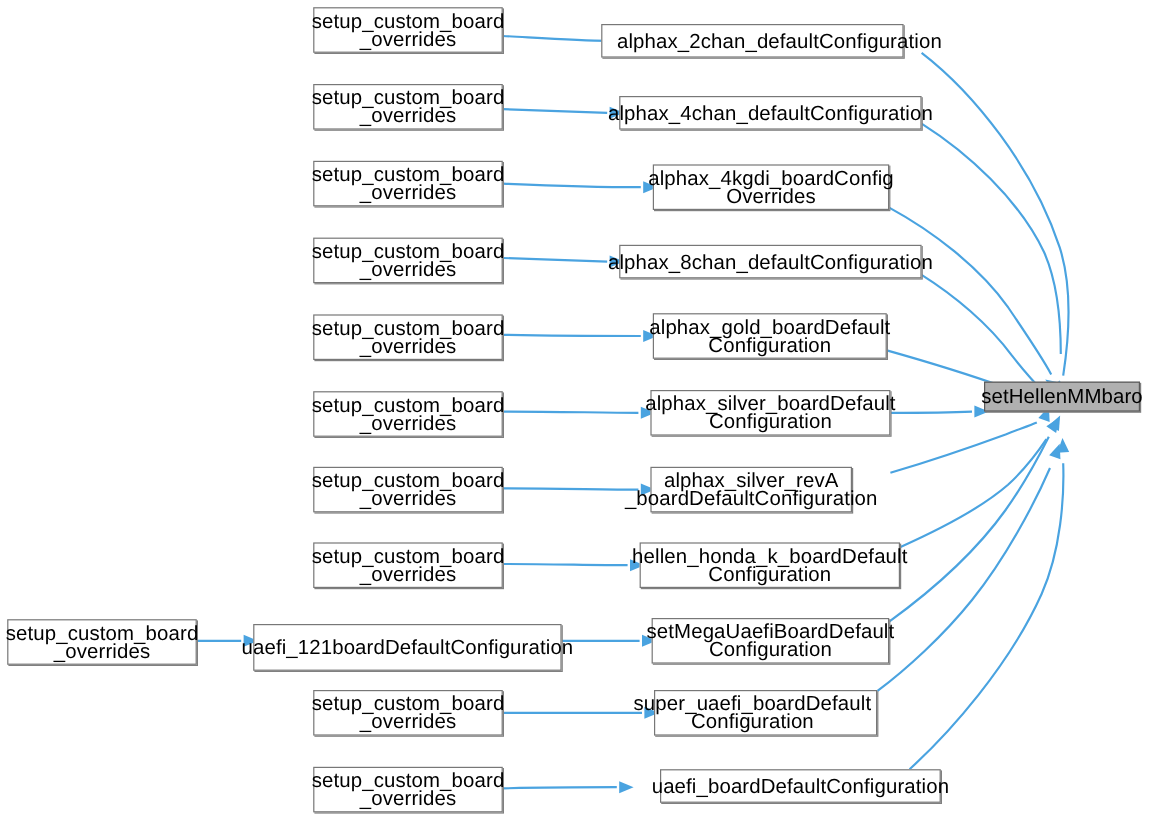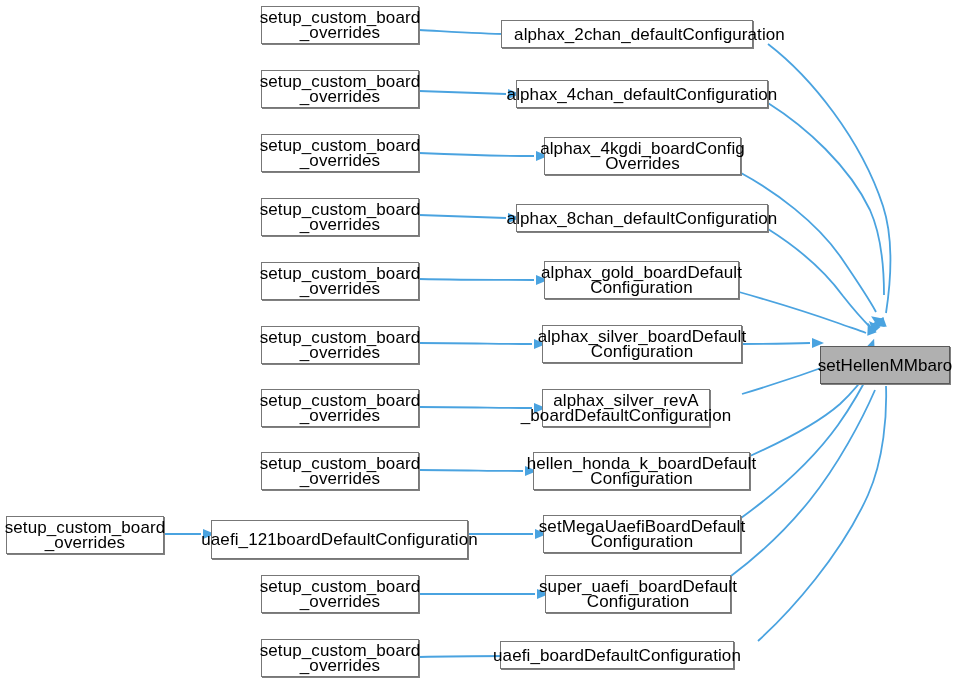--- a/index.html
+++ b/index.html
@@ -135,19 +135,19 @@
       <div class="node" style="left: 544px; top: 261px; width: 195px; height: 38px;"><span class="node-label">alphax_gold_boardDefault
 Configuration</span></div>
       <div class="node" style="left: 542px; top: 325px; width: 200px; height: 38px;"><span class="node-label">alphax_silver_boardDefault
 Configuration</span></div>
       <div class="node" style="left: 542px; top: 389px; width: 168px; height: 38px;"><span class="node-label">alphax_silver_revA
 _boardDefaultConfiguration</span></div>
       <div class="node" style="left: 533px; top: 452px; width: 217px; height: 38px;"><span class="node-label">hellen_honda_k_boardDefault
 Configuration</span></div>
       <div class="node" style="left: 543px; top: 515px; width: 198px; height: 38px;"><span class="node-label">setMegaUaefiBoardDefault
 Configuration</span></div>
-      <div class="node" style="left: 545px; top: 575px; width: 186px; height: 38px;"><span class="node-label">super_uaefi_boardDefault
+      <div class="node" style="left: 545px; top: 575px; width: 186px; height: 38px; justify-content: flex-end;"><span class="node-label">super_uaefi_boardDefault
 Configuration</span></div>
-      <div class="node" style="left: 500px; top: 641px; width: 234px; height: 28px;"><span class="node-label">uaefi_boardDefaultConfiguration</span></div>
-      <div class="node focus" style="left: 820px; top: 346px; width: 130px; height: 38px;"><span class="node-label">setHellenMMbaro</span></div>
+      <div class="node" style="left: 550px; top: 641px; width: 234px; height: 28px;"><span class="node-label">uaefi_boardDefaultConfiguration</span></div>
+      <div class="node focus" style="left: 820px; top: 318px; width: 130px; height: 25px;"><span class="node-label">setHellenMMbaro</span></div>
     </div>
 
 </div>
 
 </body></html>

